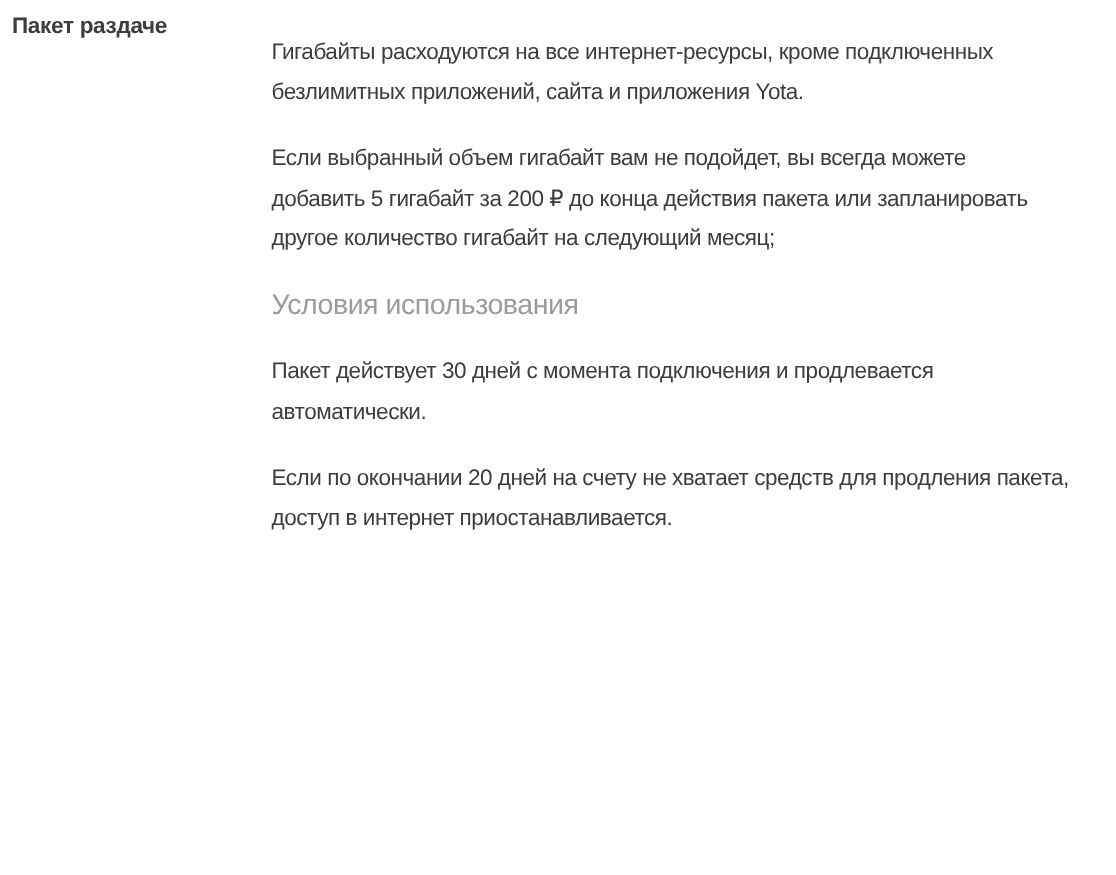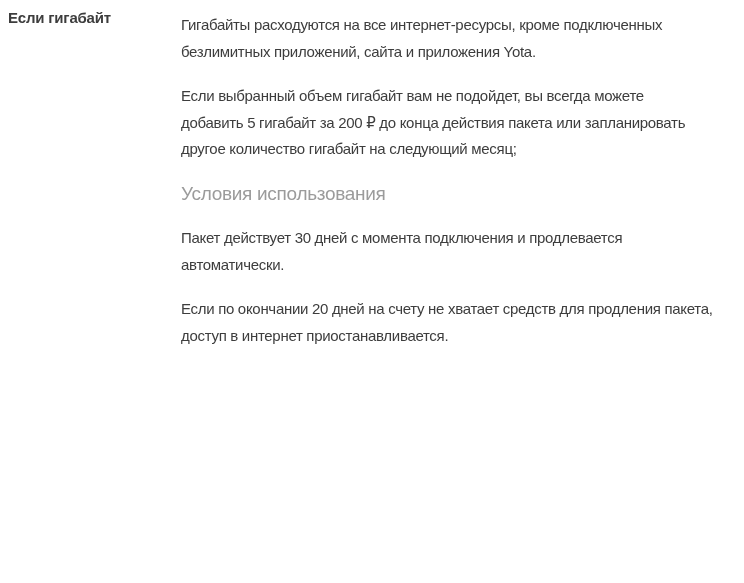--- a/index.html
+++ b/index.html
@@ -26,21 +26,21 @@
   .row-title{
     margin:0;
     font-size:15px;
     font-weight:bold;
     line-height:26.5px;
     letter-spacing:-0.2px;
     color:var(--text);
   }
   .col-right{
     flex:1 1 auto;
-    padding:12px 0 0 0;
+    padding:22px 0 0 0;
   }
   .para{
     margin:0 0 18px 0;
     font-size:15px;
     line-height:26.5px;
     letter-spacing:-0.3px;
     white-space:pre-line;
     color:var(--text);
   }
   .para:last-child{margin-bottom:0;}
@@ -51,21 +51,21 @@
     line-height:26.5px;
     letter-spacing:-0.3px;
     color:var(--muted);
   }
 </style>
 </head>
 <body>
 
 <div class="page">
   <div class="col-left">
-    <h2 class="row-title">Если гигабайт</h2>
+    <h2 class="row-title">Пакет раздаче</h2>
   </div>
   <div class="col-right">
     <p class="para">Гигабайты расходуются на все интернет-ресурсы, кроме подключенных
 безлимитных приложений, сайта и приложения Yota.</p>
     <p class="para">Если выбранный объем гигабайт вам не подойдет, вы всегда можете
 добавить 5 гигабайт за 200 ₽ до конца действия пакета или запланировать
 другое количество гигабайт на следующий месяц;</p>
     <h3 class="terms-heading">Условия использования</h3>
     <p class="para">Пакет действует 30 дней с момента подключения и продлевается
 автоматически.</p>

